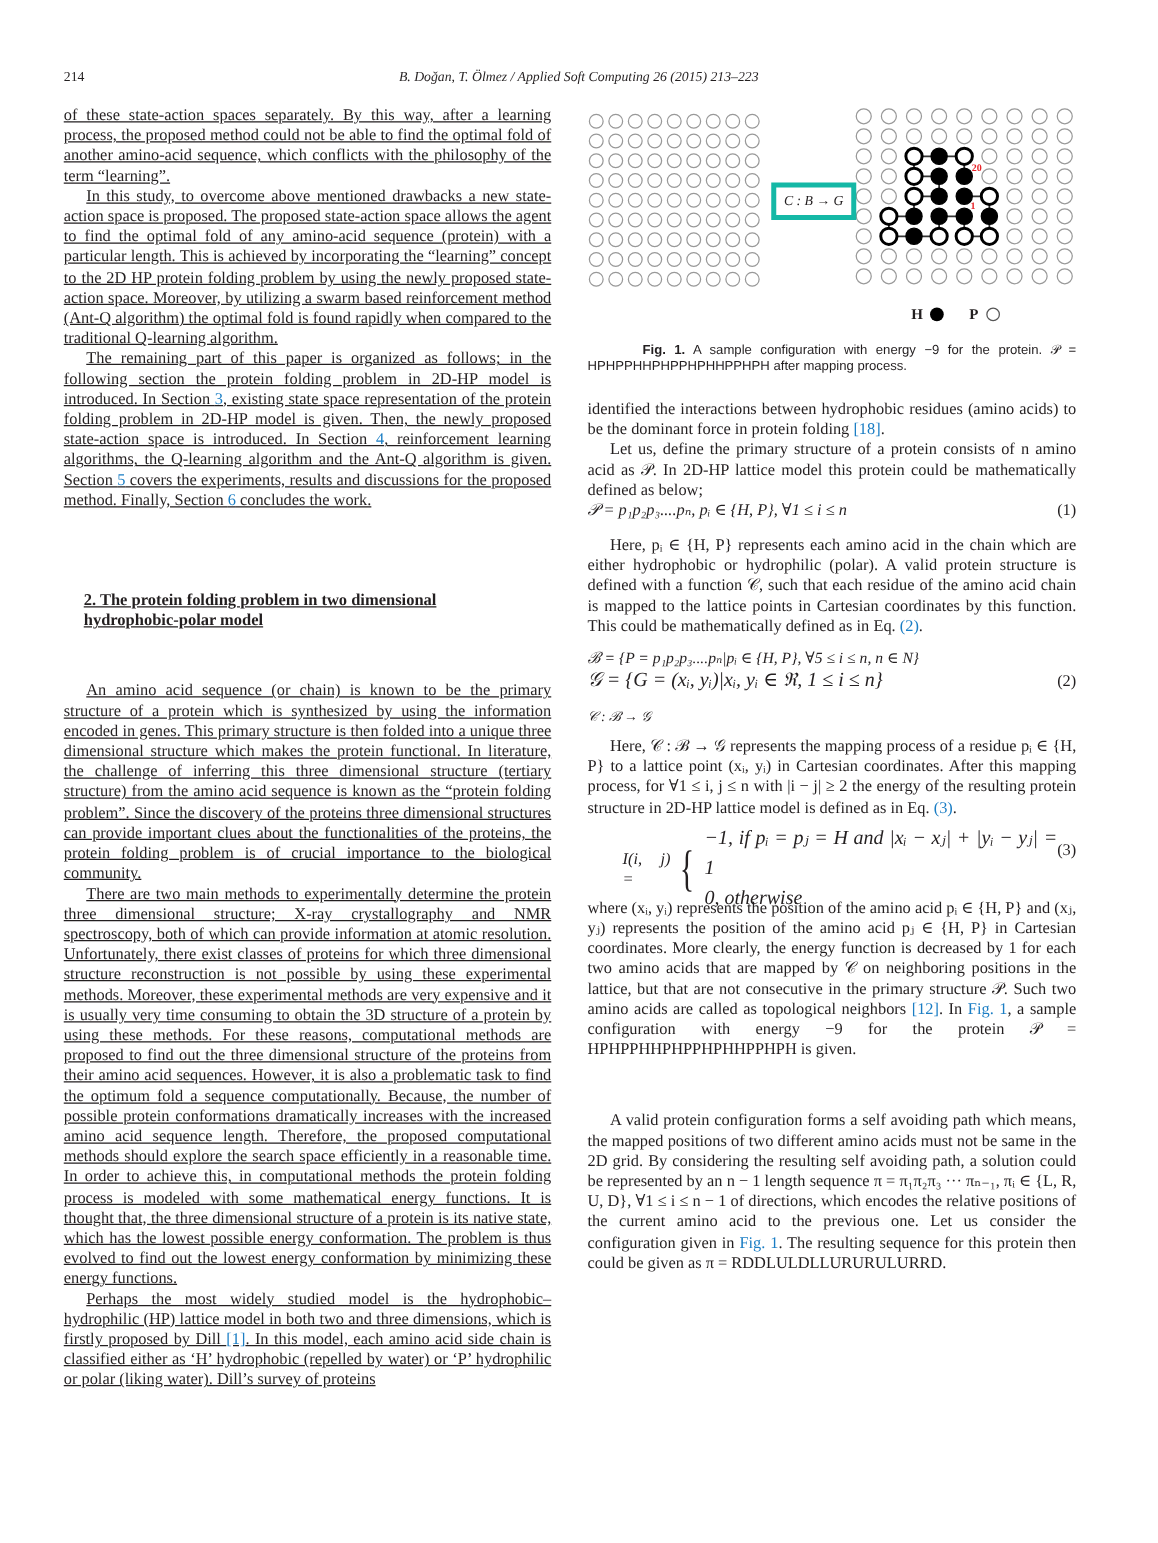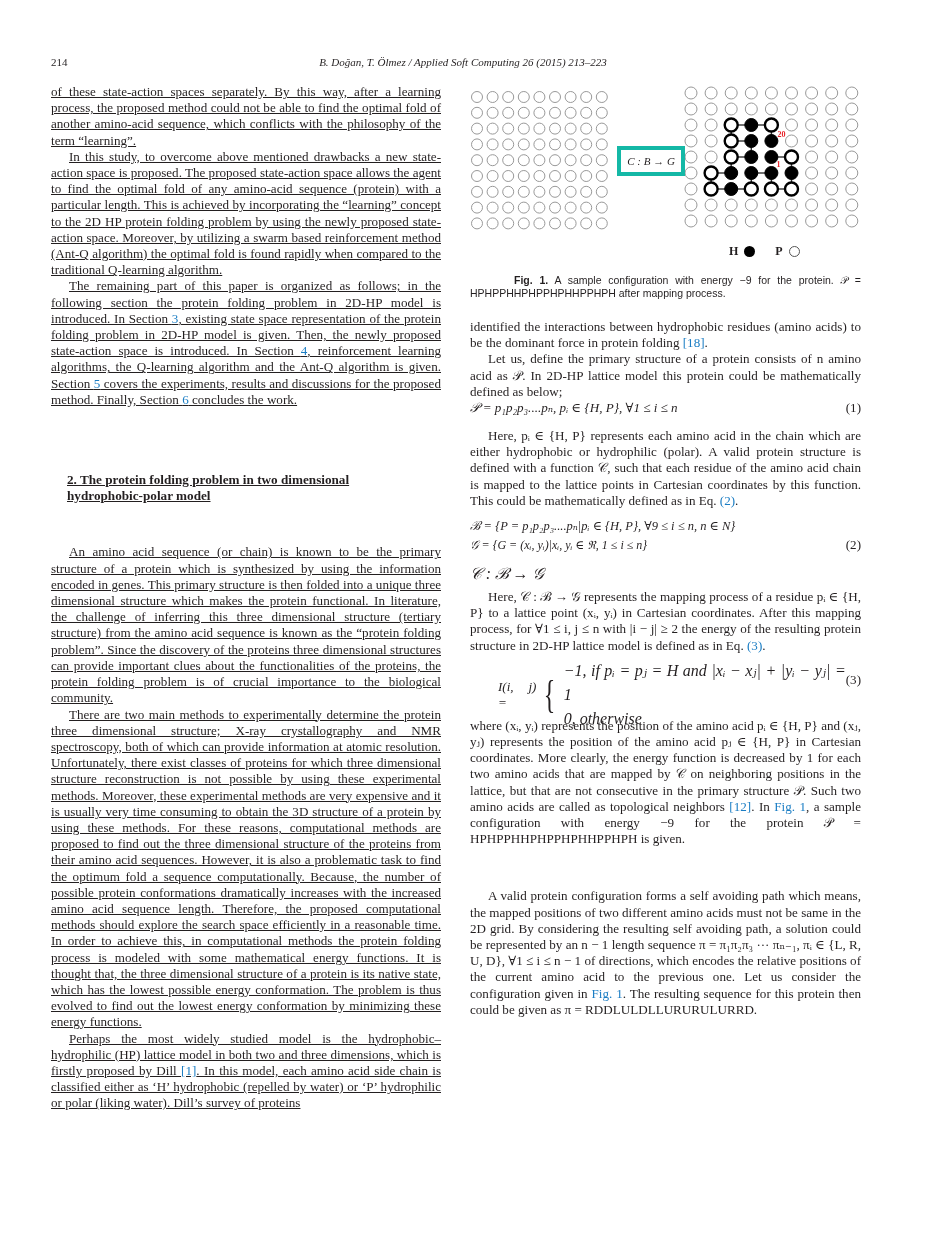--- a/index.html
+++ b/index.html
@@ -248,26 +248,26 @@
 <div class="col col-right">
   <p><span>identified the interactions between hydrophobic residues (amino acids) to be the dominant force in protein folding </span><a class="link">[18]</a><span>.</span></p>
   <p class="ind">Let us, define the primary structure of a protein consists of n amino acid as 𝒫. In 2D-HP lattice model this protein could be mathematically defined as below;</p>
   <div class="eq" style="height:28px">
     <span>𝒫 = p₁p₂p₃....pₙ,    pᵢ ∈ {H, P},    ∀1 ≤ i ≤ n</span>
     <span class="num">(1)</span>
   </div>
   <p class="ind"><span>Here, pᵢ ∈ {H, P} represents each amino acid in the chain which are either hydrophobic or hydrophilic (polar). A valid protein structure is defined with a function 𝒞, such that each residue of the amino acid chain is mapped to the lattice points in Cartesian coordinates by this function. This could be mathematically defined as in Eq. </span><a class="link">(2)</a><span>.</span></p>
   <div style="height:6px"></div>
   <div style="position:relative">
-    <div class="eq-line" style="font-size:12.5px">ℬ = {P = p₁p₂p₃....pₙ|pᵢ ∈ {H, P},    ∀9 ≤ i ≤ n,    n ∈ N}</div>
+    <div class="eq-line" style="font-size:12.5px">ℬ = {P = p₁p₂p₃....pₙ|pᵢ ∈ {H, P},    ∀5 ≤ i ≤ n,    n ∈ N}</div>
     <div class="eq" style="height:26px">
-      <span style="font-size:12px">𝒢 = {G = (xᵢ, yᵢ)|xᵢ, yᵢ ∈ ℜ,    1 ≤ i ≤ n}</span>
+      <span style="font-size:16px">𝒢 = {G = (xᵢ, yᵢ)|xᵢ, yᵢ ∈ ℜ,    1 ≤ i ≤ n}</span>
       <span class="num">(2)</span>
     </div>
-    <div class="eq-line" style="font-size:16px">𝒞 : ℬ → 𝒢</div>
+    <div class="eq-line" style="font-size:11px">𝒞 : ℬ → 𝒢</div>
   </div>
   <div style="height:4px"></div>
   <p class="ind"><span>Here, 𝒞 : ℬ → 𝒢 represents the mapping process of a residue pᵢ ∈ {H, P} to a lattice point (xᵢ, yᵢ) in Cartesian coordinates. After this mapping process, for ∀1 ≤ i, j ≤ n with |i − j| ≥ 2 the energy of the resulting protein structure in 2D-HP lattice model is defined as in Eq. </span><a class="link">(3)</a><span>.</span></p>
   <div style="height:8px"></div>
   <div style="height:10px"></div>
   <div class="eq" style="height:46px">
     <div class="case">
       <span>I(i, j) =</span>
       <span class="brace">{</span>
       <div style="font-size:16px; line-height:24px">

